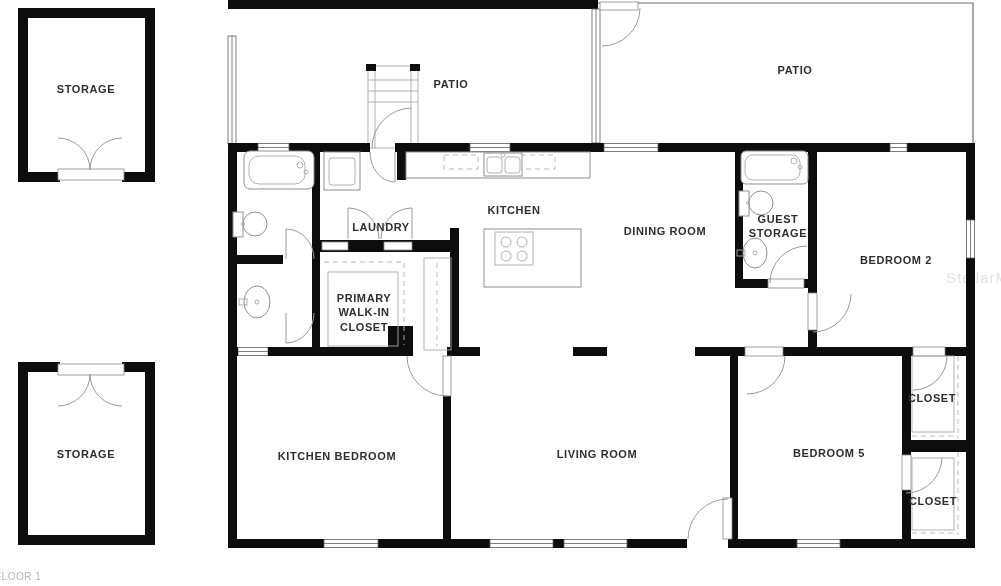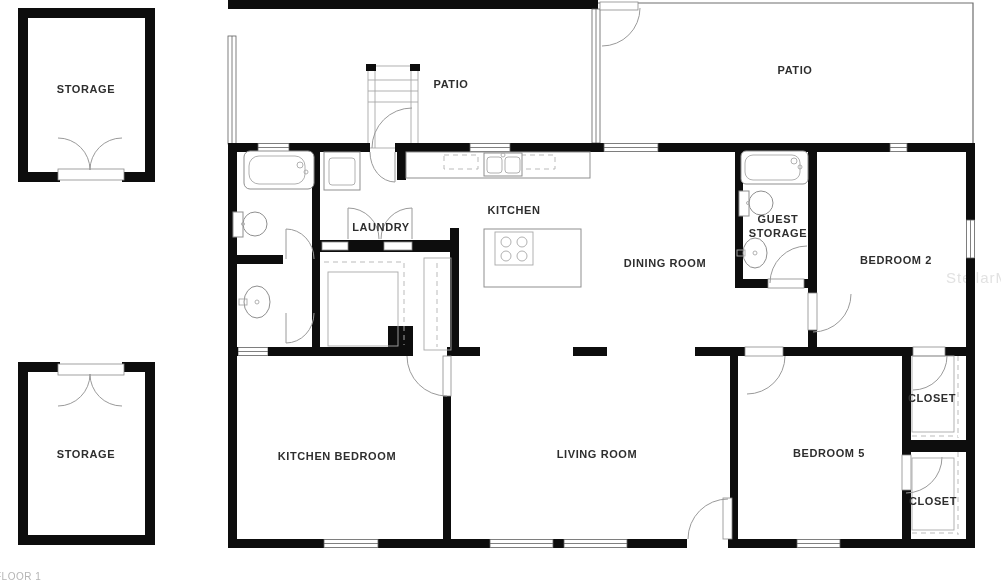--- a/index.html
+++ b/index.html
@@ -304,23 +304,24 @@
       <line class="dash" x1="958" y1="452" x2="958" y2="535"></line>
       <line class="dash" x1="912" y1="533" x2="958" y2="533"></line>
     </g>
   </svg>
 
   <div class="room-label" style="left:86px;top:89px;">STORAGE</div>
   <div class="room-label" style="left:451px;top:84px;">PATIO</div>
   <div class="room-label" style="left:795px;top:70px;">PATIO</div>
   <div class="room-label" style="left:381px;top:200px;margin-top:27px;">LAUNDRY</div>
   <div class="room-label" style="left:514px;top:210px;">KITCHEN</div>
-  <div class="room-label" style="left:665px;top:231px;margin-top:32px;">DINING ROOM</div>
+  <div class="room-label" style="left:665px;top:231px;">DINING ROOM</div>
   <div class="room-label wrap" style="left:778px;top:226px;width:82px;">GUEST STORAGE</div>
   <div class="room-label" style="left:896px;top:260px;text-align:center;">BEDROOM 2</div>
+  <div class="room-label wrap" style="left:364px;top:312px;width:80px;">PRIMARY WALK-IN CLOSET</div>
   <div class="room-label" style="left:86px;top:454px;">STORAGE</div>
   <div class="room-label" style="left:337px;top:456px;">KITCHEN BEDROOM</div>
   <div class="room-label" style="left:597px;top:454px;">LIVING ROOM</div>
   <div class="room-label" style="left:829px;top:453px;">BEDROOM 5</div>
   <div class="room-label" style="left:932px;top:398px;">CLOSET</div>
   <div class="room-label" style="left:933px;top:501px;">CLOSET</div>
 
   <div id="floor-label">FLOOR 1</div>
 </div>
 

